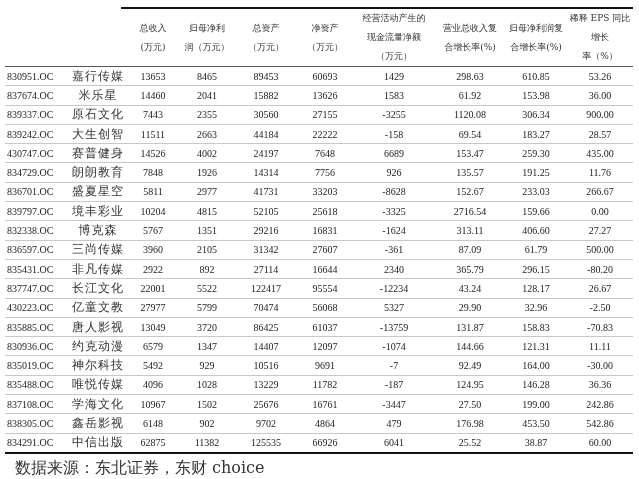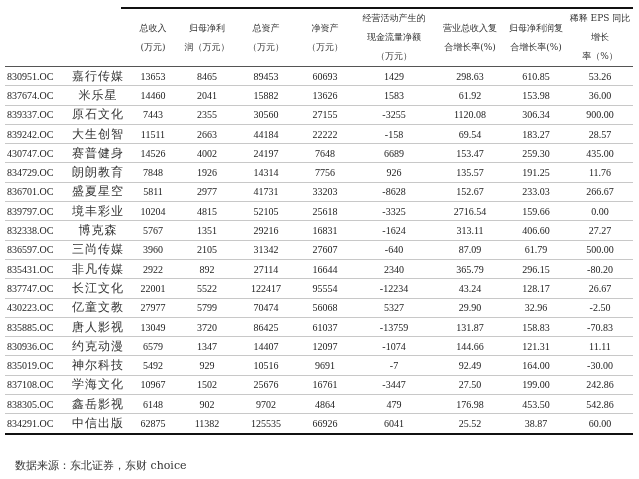--- a/index.html
+++ b/index.html
@@ -8,21 +8,21 @@
   .top-rule { position: absolute; left: 121px; top: 7px; width: 512px; height: 2px; background: #111; }
   table { position: absolute; left: 5px; top: 9px; width: 628px; border-collapse: collapse; table-layout: fixed; }
   th { font-family: "DejaVu Serif", serif; font-size: 9px; font-weight: normal; color: #333;
        line-height: 19px; text-align: center; vertical-align: middle; padding: 0; height: 57px;
        border-bottom: 1.5px solid #555; }
   td { font-size: 10px; text-align: center; height: 18.3px; padding: 0; border-bottom: 1px solid #c8c8c8;
        vertical-align: middle; color: #222; }
   td.code { text-align: left; padding-left: 2px; }
   td.name { font-family: "DejaVu Serif", serif; font-size: 12px; color: #333; letter-spacing: 1px; }
   tr.last td { border-bottom: 2.5px solid #111; }
-  .source { position: absolute; left: 15px; top: 458px; font-family: "DejaVu Serif", serif; font-size: 11px; color: #333; }
+  .source { position: absolute; left: 15px; top: 458px; font-family: "DejaVu Serif", serif; font-size: 16px; color: #333; }
 </style>
 </head>
 <body>
 
 <div class="top-rule"></div>
 
 <table>
   <colgroup>
     <col style="width:64px">
       <col style="width:58px">
@@ -189,21 +189,21 @@
         <td>406.60</td>
         <td>27.27</td>
       </tr>
       <tr>
         <td class="code">836597.OC</td>
         <td class="name">三尚传媒</td>
         <td>3960</td>
         <td>2105</td>
         <td>31342</td>
         <td>27607</td>
-        <td>-640</td>
+        <td>-361</td>
         <td>87.09</td>
         <td>61.79</td>
         <td>500.00</td>
       </tr>
       <tr>
         <td class="code">835431.OC</td>
         <td class="name">非凡传媒</td>
         <td>2922</td>
         <td>892</td>
         <td>27114</td>
@@ -265,20 +265,32 @@
         <td class="code">835019.OC</td>
         <td class="name">神尔科技</td>
         <td>5492</td>
         <td>929</td>
         <td>10516</td>
         <td>9691</td>
         <td>-7</td>
         <td>92.49</td>
         <td>164.00</td>
         <td>-30.00</td>
+      </tr>
+      <tr>
+        <td class="code">835488.OC</td>
+        <td class="name">唯悦传媒</td>
+        <td>4096</td>
+        <td>1028</td>
+        <td>13229</td>
+        <td>11782</td>
+        <td>-187</td>
+        <td>124.95</td>
+        <td>146.28</td>
+        <td>36.36</td>
       </tr>
       <tr>
         <td class="code">837108.OC</td>
         <td class="name">学海文化</td>
         <td>10967</td>
         <td>1502</td>
         <td>25676</td>
         <td>16761</td>
         <td>-3447</td>
         <td>27.50</td>

